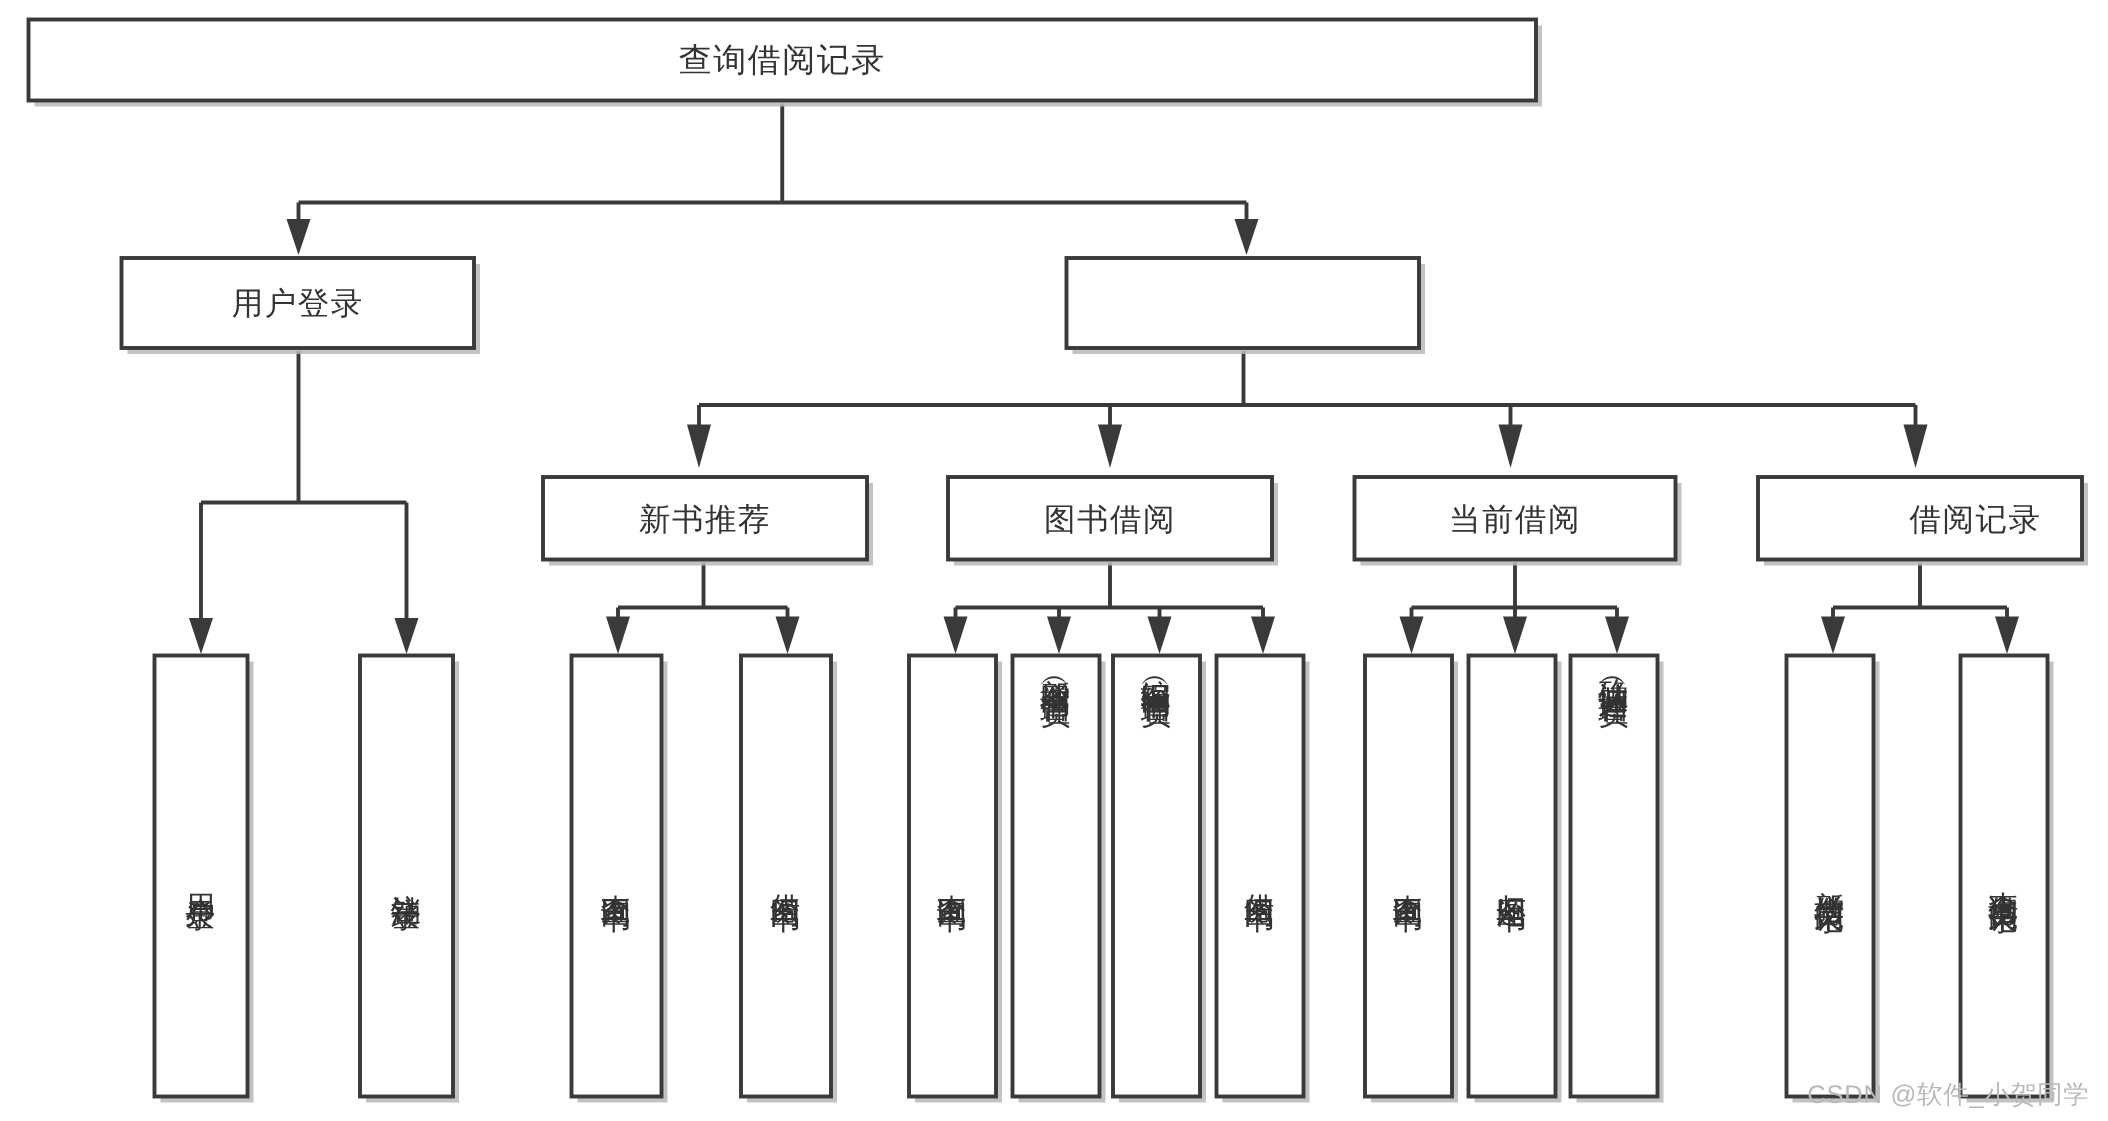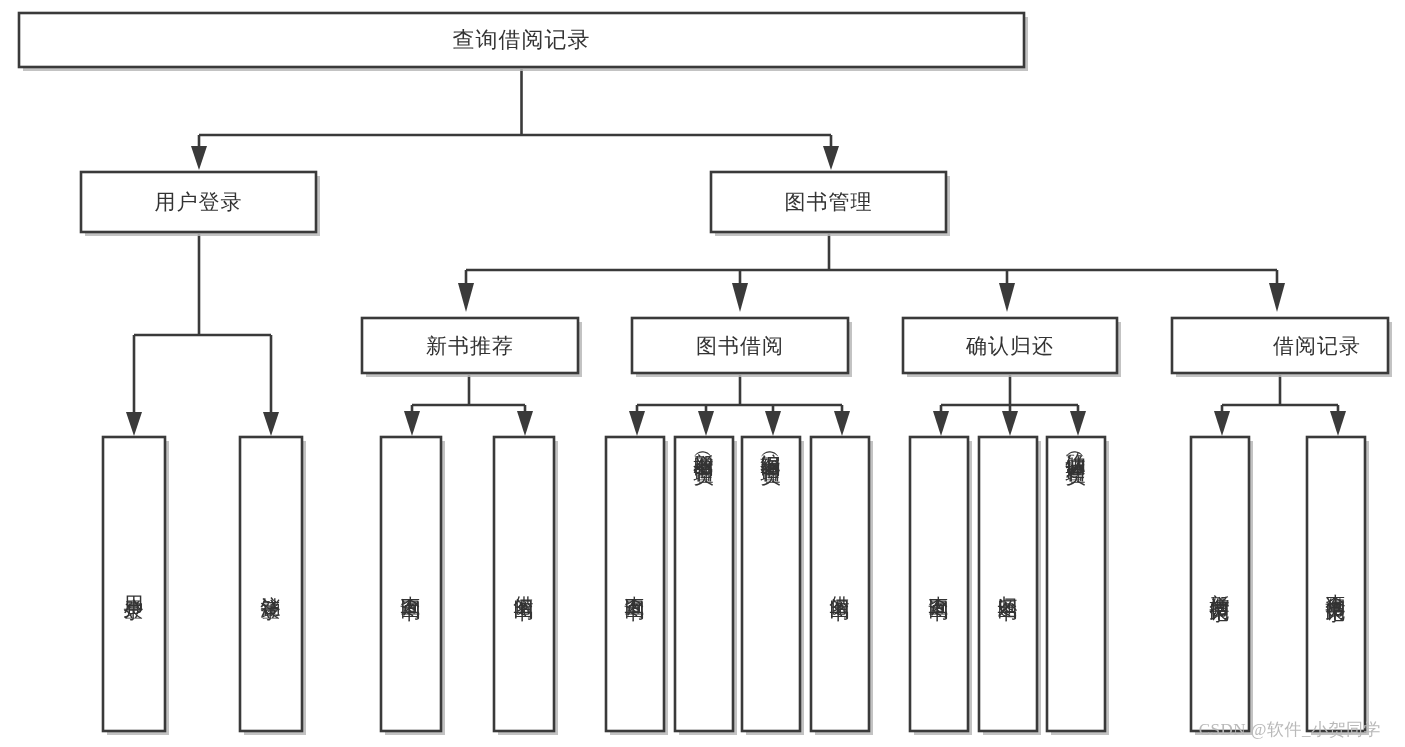--- a/index.html
+++ b/index.html
@@ -77,23 +77,23 @@
     font-size: 21px;
     color: #333333;
     white-space: nowrap;
     letter-spacing: 1px;
   }
   .title-text {
     font-size: 22px;
   }
   #watermark {
     position: absolute;
-    right: 24px;
+    right: 12px;
     bottom: 6px;
-    font-family: Liberation Serif, serif;
+    font-family: Liberation Sans, sans-serif;
     font-size: 17px;
     color: #b9b9b9;
     white-space: nowrap;
     letter-spacing: 0.5px;
   }
 </style>
 </head>
 <body>
 
 <div id="diagram-root">
@@ -227,34 +227,31 @@
   </svg>
 
   <div class="htext-wrap" style="left:19px; top:13px; width:1005px; height:54px;">
     <span class="htext title-text">查询借阅记录</span>
   </div>
 
   <div class="htext-wrap" style="left:81px; top:172px; width:235px; height:60px;">
     <span class="htext">用户登录</span>
   </div>
 
-  <div class="htext-wrap" style="left:711px; top:172px; width:235px; height:60px;">
-    <span class="htext">图书管理</span>
-  </div>
 
   <div class="htext-wrap" style="left:362px; top:318px; width:216px; height:55px;">
     <span class="htext">新书推荐</span>
   </div>
 
   <div class="htext-wrap" style="left:632px; top:318px; width:216px; height:55px;">
     <span class="htext">图书借阅</span>
   </div>
 
   <div class="htext-wrap" style="left:903px; top:318px; width:214px; height:55px;">
-    <span class="htext">确认归还</span>
+    <span class="htext">当前借阅</span>
   </div>
 
   <div class="htext-wrap" style="left:1172px; top:318px; width:216px; height:55px;padding-left:37px;">
     <span class="htext">借阅记录</span>
   </div>
 
   <div class="vtext-wrap" style="left:103px; top:437px; width:62px; height:294px;">
     <span class="vtext">用户登录</span>
   </div>
   <div class="vtext-wrap" style="left:240px; top:437px; width:62px; height:294px;">

